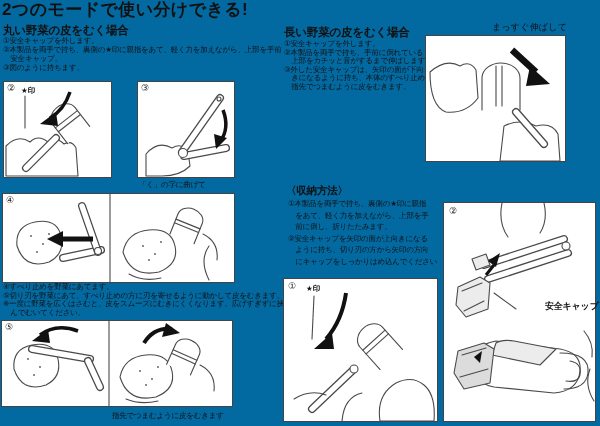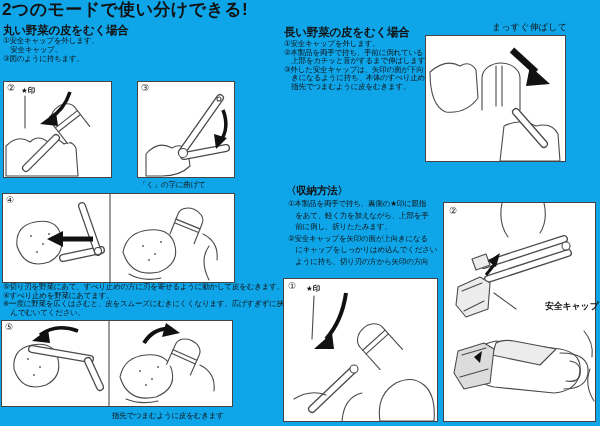--- a/index.html
+++ b/index.html
@@ -1,16 +1,16 @@
 <!DOCTYPE html>
 <html><head>
 <meta charset="utf-8">
 <style>
   html,body{margin:0;padding:0;background:#fff;}
-  #page{position:relative;width:600px;height:426px;background:#0ea5e9;overflow:hidden;
+  #page{position:relative;width:600px;height:426px;background:#0369a1;overflow:hidden;
         font-family:"Liberation Sans","DejaVu Sans",sans-serif;color:#111;}
   .abs{position:absolute;}
   .title{left:2px;top:-2px;font-size:17px;font-weight:bold;letter-spacing:.4px;white-space:nowrap;}
   .h1{font-size:11.5px;font-weight:bold;white-space:nowrap;letter-spacing:-.2px;}
   .steps{font-size:7.5px;line-height:9px;letter-spacing:-.2px;overflow:hidden;}
   .steps div{white-space:nowrap;}
   .steps2{font-size:7.5px;line-height:8.6px;letter-spacing:-.2px;overflow:hidden;}
   .steps2 div{white-space:nowrap;}
   .stSteps{font-size:7.5px;line-height:11.6px;letter-spacing:-.2px;overflow:hidden;}
   .stSteps div{white-space:nowrap;}
@@ -33,20 +33,21 @@
 </head>
 <body>
 
 <div id="page">
 
   <div class="abs title">2つのモードで使い分けできる!</div>
 
   <div class="abs h1" style="left:3px;top:23px;">丸い野菜の皮をむく場合</div>
   <div class="abs steps" style="left:3px;top:36px;width:282px;">
     <div>①安全キャップを外します。</div>
+    <div>②本製品を両手で持ち、裏側の★印に親指をあて、軽く力を加えながら、上部を手前</div>
     <div>　安全キャップ。</div>
     <div>③図のように持ちます。</div>
   </div>
 
   <div class="abs figbox" style="left:3px;top:81px;width:109px;height:97px;">
     <span class="fignum" style="left:3px;top:2px;">②</span>
     <span class="starlbl" style="left:17px;top:5px;">★印</span>
     <svg width="107" height="95" viewBox="0 0 107 95">
       <path class="ln" d="M21 14 L21 46"></path>
       <path class="ln fillw" d="M2 64 Q14 52 26 60 Q34 52 44 60 Q52 54 60 62 Q68 58 72 66 L74 94 L2 94 Z"></path>
@@ -100,22 +101,22 @@
         <circle class="dot" cx="158" cy="48" r=".9"></circle>
       <g transform="rotate(22 185 30)">
         <path class="ln fillw" d="M172 46 V24 a13 10 0 0 1 26 0 V46"></path>
         <path class="ln" d="M172 30 H198 M172 34 H198"></path>
       </g>
       <path class="ln" d="M200 40 Q216 48 214 66 M206 86 Q196 66 206 52 M126 80 Q140 88 158 84"></path>
     </svg>
   </div>
 
   <div class="abs steps2" style="left:3px;top:283px;width:282px;">
+    <div>④すべり止めを野菜にあてます。</div>
     <div>⑤切り刃を野菜にあて、すべり止めの方に刃を寄せるように動かして皮をむきます。</div>
-    <div>④すべり止めを野菜にあてます。</div>
     <div>※一度に野菜を広くはさむと、皮をスムーズにむきにくくなります。広げすぎずに挟</div>
     <div>　んでむいてください。</div>
   </div>
 
   <div class="abs figbox" style="left:1px;top:320px;width:232px;height:87px;">
     <span class="fignum" style="left:3px;top:2px;">⑤</span>
     <svg width="230" height="85" viewBox="0 0 230 85">
       <path class="ln" d="M107 0 V85"></path>
       <path class="ln fillw" d="M12 48 Q10 28 30 24 Q52 20 56 38 Q60 56 44 64 Q20 72 12 48 Z"></path>
       <circle class="dot" cx="26" cy="38" r=".9"></circle>
@@ -166,22 +167,22 @@
       <polygon points="104,30 124,48 100,50" fill="#111"></polygon>
     </svg>
   </div>
 
   <div class="abs h1" style="left:286px;top:184px;font-size:10.5px;">〈収納方法〉</div>
   <div class="abs stSteps" style="left:288px;top:198px;width:150px;">
     <div>①本製品を両手で持ち、裏側の★印に親指</div>
     <div>　をあて、軽く力を加えながら、上部を手</div>
     <div>　前に倒し、折りたたみます。</div>
     <div>②安全キャップを矢印の面が上向きになる</div>
+    <div>　ように持ち、切り刃の方から矢印の方向</div>
     <div>　にキャップをしっかりはめ込んでください</div>
-    <div>　ように持ち、切り刃の方から矢印の方向</div>
   </div>
 
   <div class="abs figbox" style="left:283px;top:278px;width:155px;height:144px;">
     <span class="fignum" style="left:4px;top:3px;">①</span>
     <span class="starlbl" style="left:22px;top:6px;">★印</span>
     <svg width="153" height="142" viewBox="0 0 153 142">
       <path class="ln" d="M30 17 L28 60"></path>
       <path class="arr" stroke-width="4" d="M62 14 Q58 42 42 60"></path>
       <polygon points="48,54 30,70 50,70" fill="#111"></polygon>
       <path class="ln fillw" d="M96 142 Q92 116 112 104 Q128 96 140 106 Q152 116 150 142 Z"></path>

